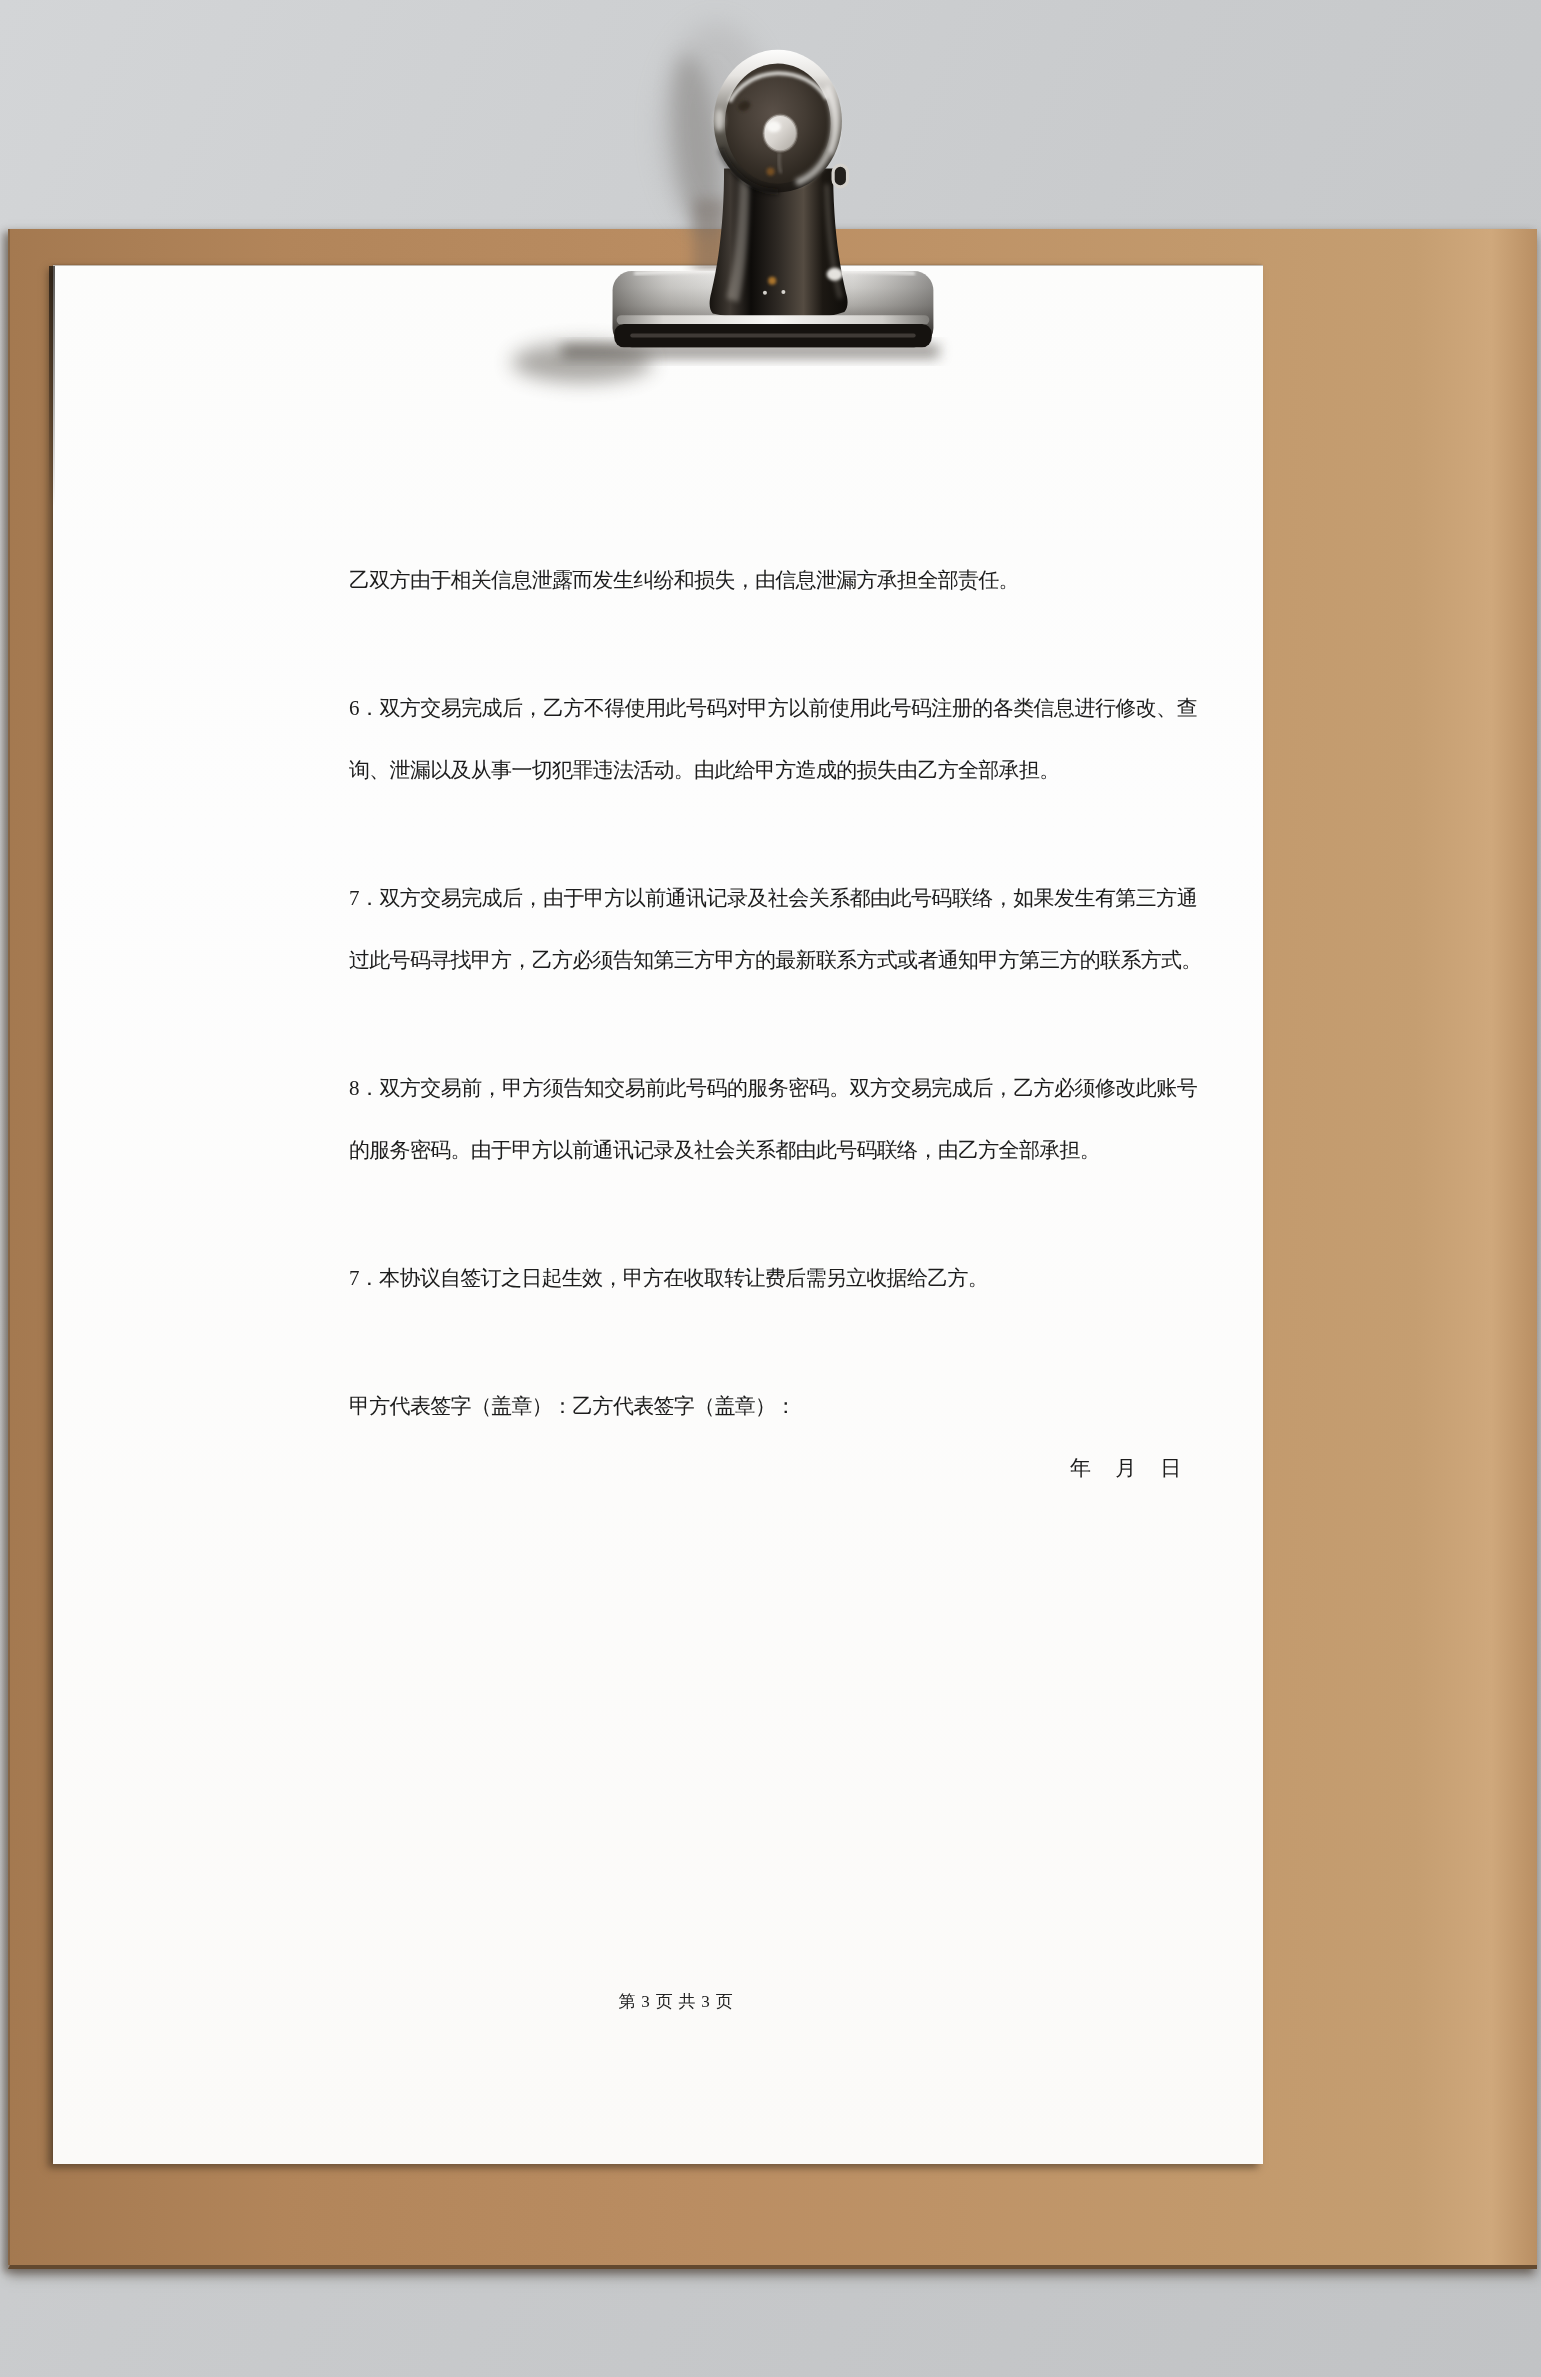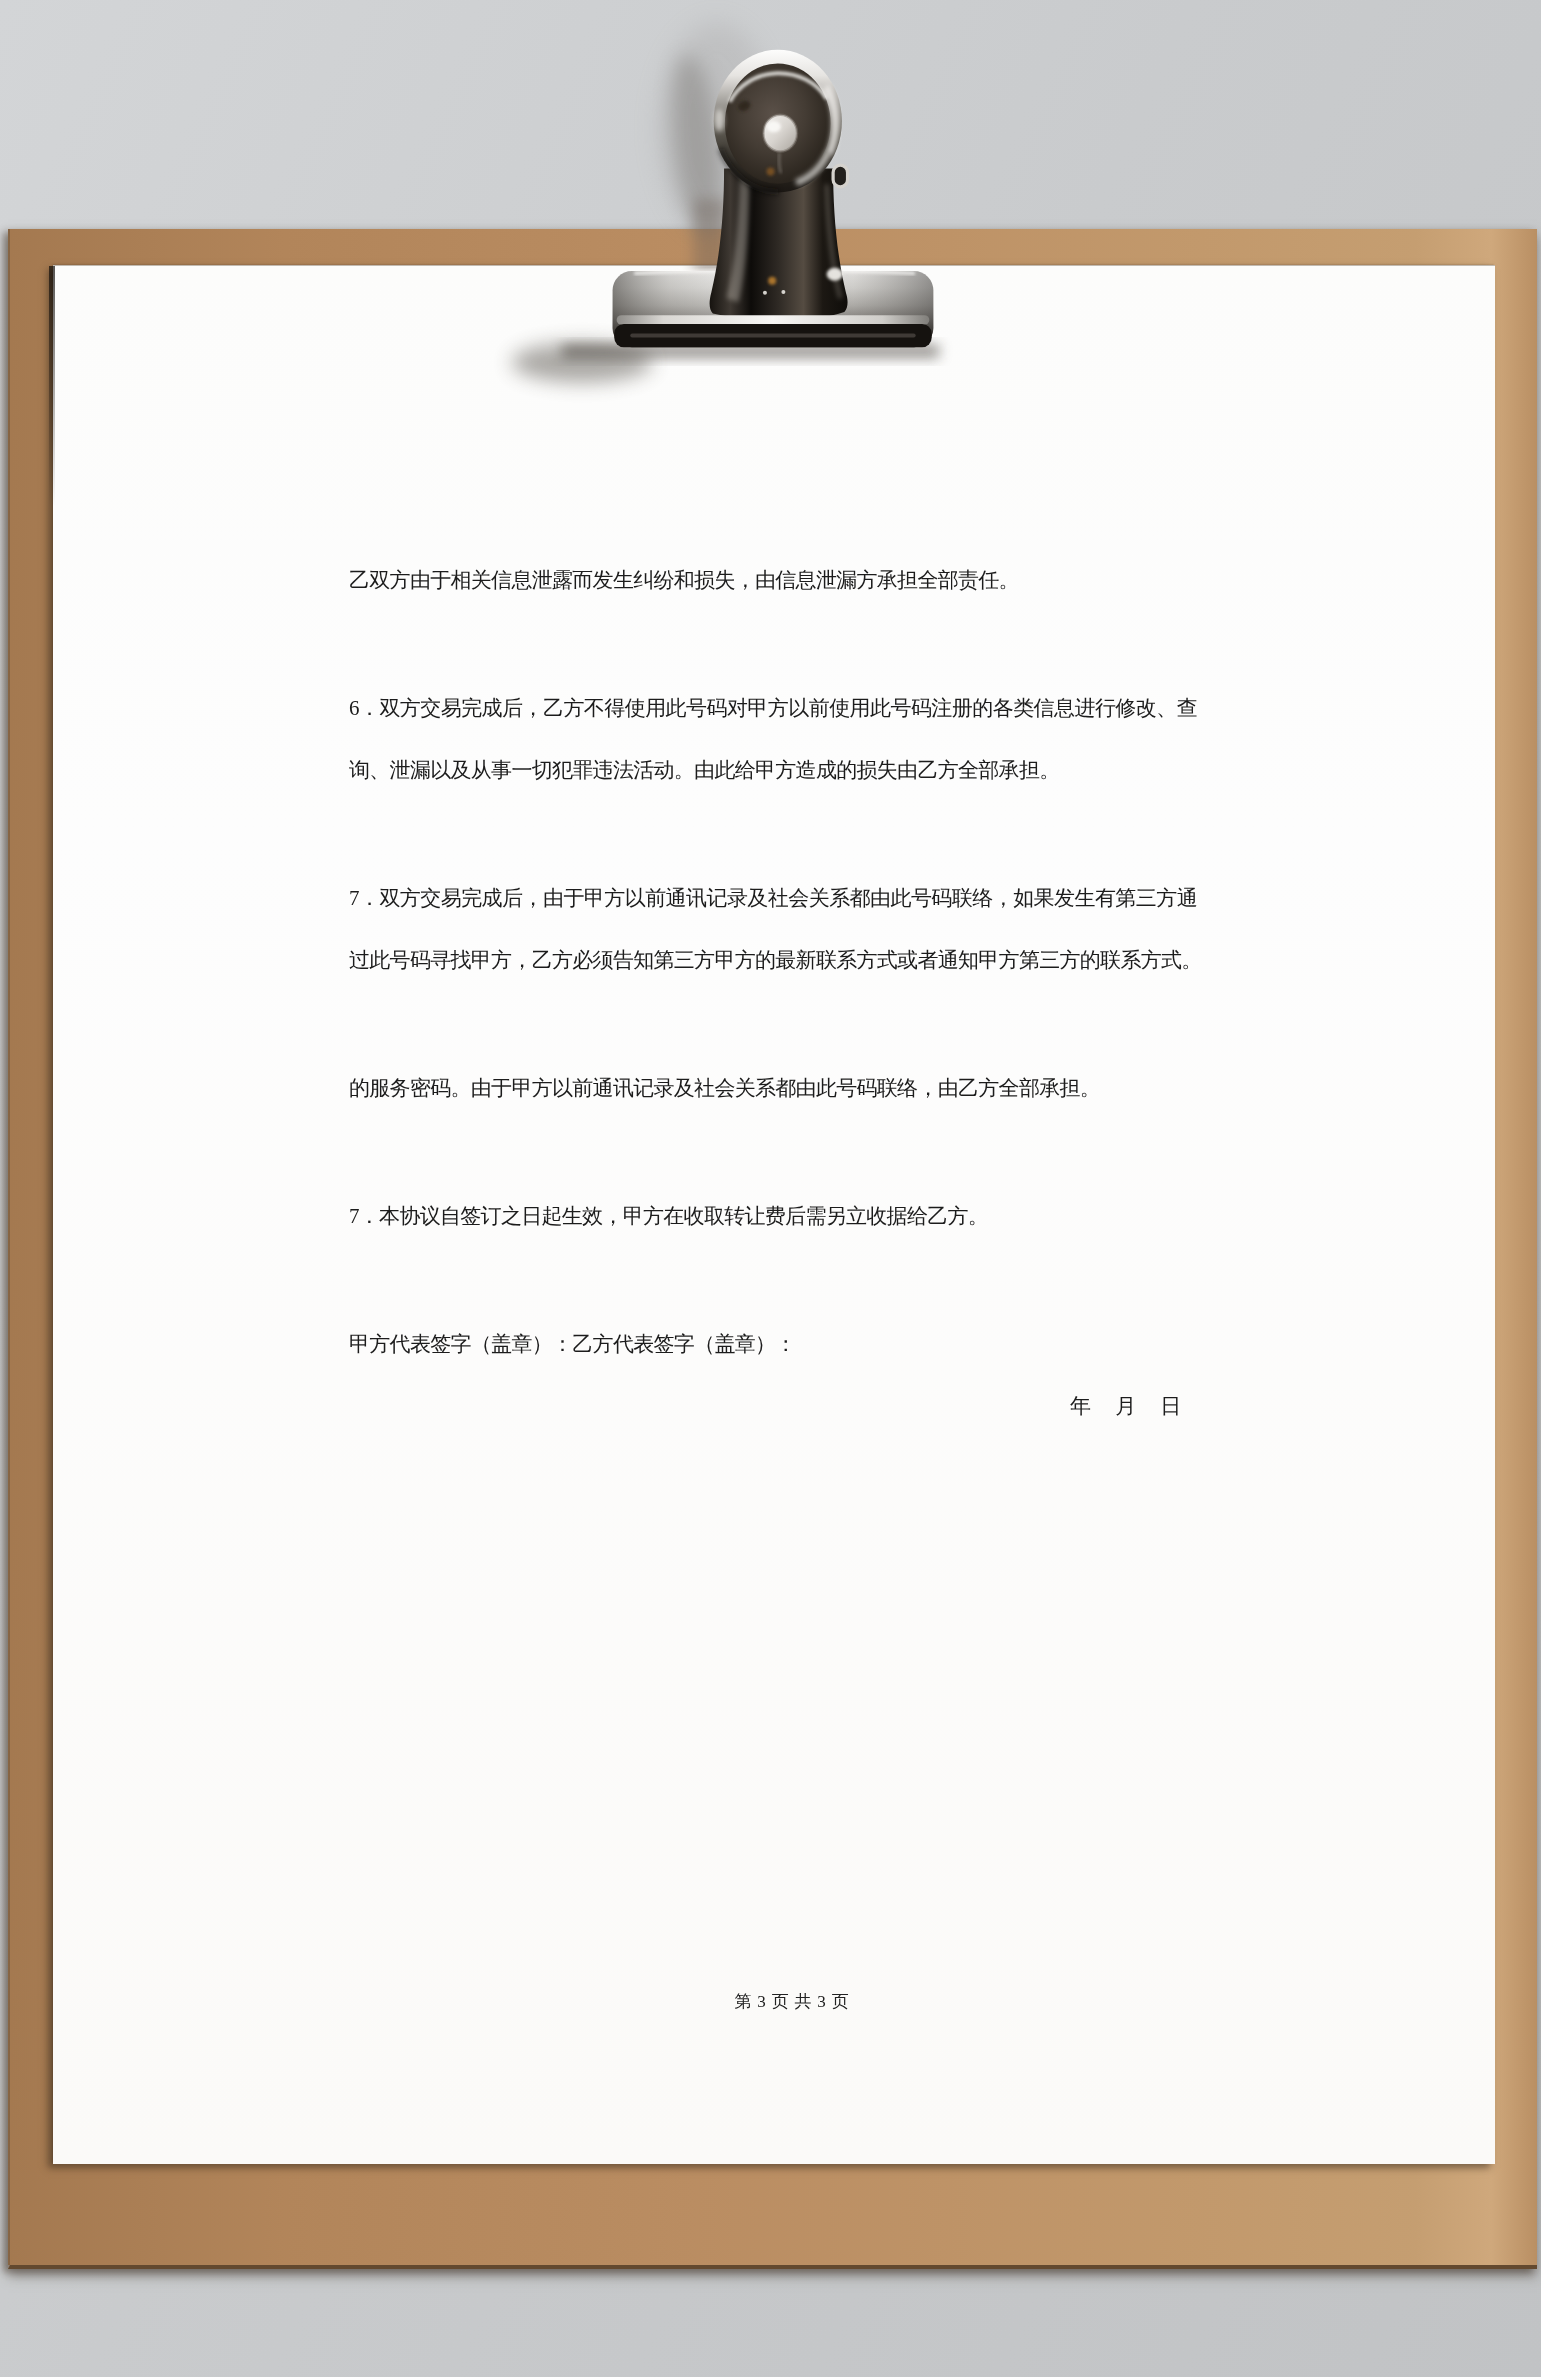--- a/index.html
+++ b/index.html
@@ -10,21 +10,21 @@
   }
   .wall{position:absolute;inset:0;}
   .board{
     position:absolute;left:8px;top:229px;width:1527px;height:2036px;
     background:linear-gradient(to right,#a47950 0%,#b2855a 18%,#ba8d62 45%,#c2996c 78%,#c59e71 92%,#cfa87c 97%,#b98f63 100%);
     border-left:2.4px solid rgba(92,66,41,.55);
     border-bottom:4px solid #63492f;
     box-shadow:-4.8px 3.2px 7.2px rgba(70,58,45,.45), 0 7.2px 11.2px rgba(75,65,55,.5);
   }
   .paper{
-    position:absolute;left:53px;top:265px;width:1442px;height:1898px;
+    position:absolute;left:53px;top:265px;width:1210px;height:1898px;
     background:linear-gradient(180deg,#fcfcfb 0%,#fdfdfd 30%,#fbfaf8 100%);
     border-top:1.6px solid rgba(85,65,45,.35);
     box-shadow:-4.8px 4px 7.2px rgba(42,32,22,.5), -0.8px -0.8px 1.6px rgba(60,45,30,.25);
     color:#1c1c1c;
   }
   .corner-shade{
     position:absolute;left:-4px;top:0;width:5.6px;height:241px;
     background:linear-gradient(to bottom,rgba(18,14,10,.7),rgba(18,14,10,0));
   }
   .content{position:absolute;left:296px;top:283px;width:848px;font-size:21px;letter-spacing:-0.7px;}
@@ -59,20 +59,21 @@
       <div class="tl fill">6．双方交易完成后，乙方不得使用此号码对甲方以前使用此号码注册的各类信息进行修改、查</div>
       <div class="tl">询、泄漏以及从事一切犯罪违法活动。由此给甲方造成的损失由乙方全部承担。</div>
     </div>
 
     <div class="para">
       <div class="tl fill">7．双方交易完成后，由于甲方以前通讯记录及社会关系都由此号码联络，如果发生有第三方通</div>
       <div class="tl fill">过此号码寻找甲方，乙方必须告知第三方甲方的最新联系方式或者通知甲方第三方的联系方式。</div>
     </div>
 
     <div class="para">
+      <div class="tl fill">8．双方交易前，甲方须告知交易前此号码的服务密码。双方交易完成后，乙方必须修改此账号</div>
       <div class="tl">的服务密码。由于甲方以前通讯记录及社会关系都由此号码联络，由乙方全部承担。</div>
     </div>
 
     <div class="para">
       <div class="tl">7．本协议自签订之日起生效，甲方在收取转让费后需另立收据给乙方。</div>
     </div>
 
 
     <div>
       <div class="tl sig-line">

